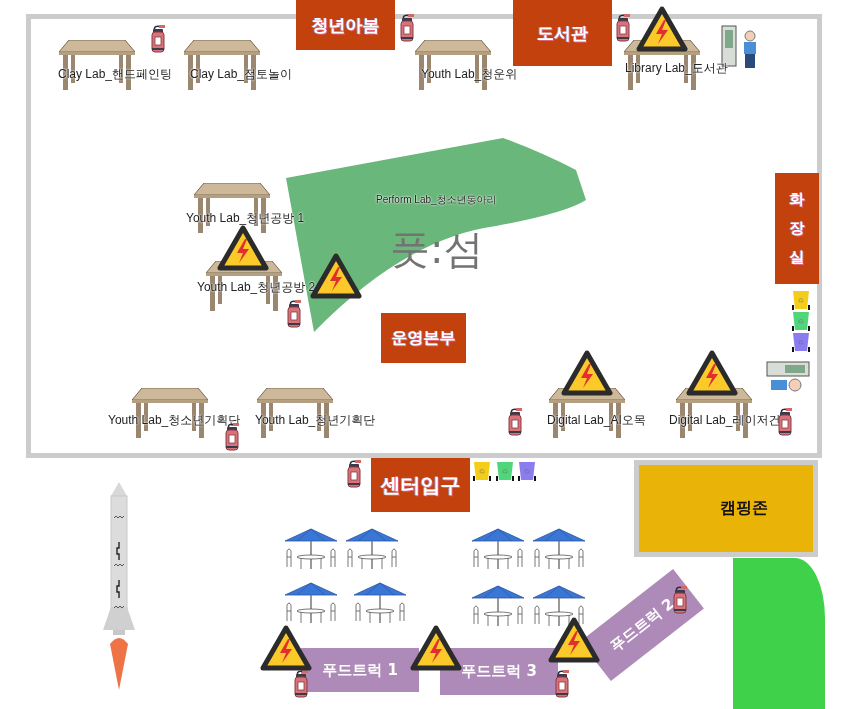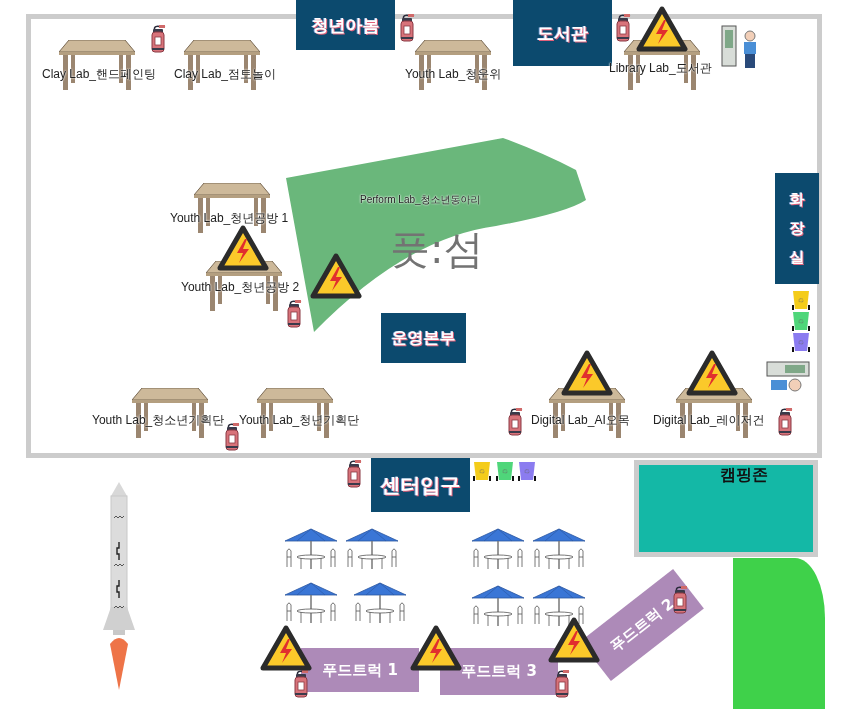--- a/index.html
+++ b/index.html
@@ -1,22 +1,22 @@
 <!DOCTYPE html>
 <html><head>
 <meta charset="utf-8">
 <style>
   * { box-sizing: border-box; margin: 0; padding: 0; }
   body { width: 842px; height: 709px; background: #ffffff; position: relative; overflow: hidden; font-family: "DejaVu Sans", sans-serif; }
   .abs { position: absolute; }
   .main-hall { position: absolute; left: 26px; top: 14px; width: 796px; height: 444px; border: 5px solid #cccccc; background: #fff; }
-  .camp { position: absolute; left: 634px; top: 460px; width: 184px; height: 97px; border: 5px solid #cccccc; background: #14b8a6; display: flex; align-items: flex-start; justify-content: center; padding-left: 36px; }
+  .camp { position: absolute; left: 634px; top: 460px; width: 184px; height: 97px; border: 5px solid #cccccc; background: #eab308; display: flex; align-items: center; justify-content: center; padding-left: 36px; }
   .camp span { font-weight: bold; font-size: 16px; color: #111; }
-  .navy { position: absolute; background: #0c4a6e; color: #fff; font-weight: bold; display: flex; align-items: center; justify-content: center; text-shadow: 1px 1px 0 #e0607a, -1px 0 0 #8ad; }
-  .label { position: absolute; font-family: "Liberation Sans", sans-serif; font-size: 12px; color: #222; white-space: nowrap; text-shadow: 0 0 2px #fff, 0 0 2px #fff; z-index: 3; }
+  .navy { position: absolute; background: #c2410c; color: #fff; font-weight: bold; display: flex; align-items: center; justify-content: center; text-shadow: 1px 1px 0 #e0607a, -1px 0 0 #8ad; }
+  .label { position: absolute; font-family: "Liberation Sans", sans-serif; font-size: 12px; color: #222; white-space: nowrap; text-shadow: 0 0 2px #fff, 0 0 2px #fff; z-index: 3; margin-left: 16px; }
   .table { position: absolute; width: 76px; height: 50px; z-index: 1; }
   .ext { position: absolute; width: 18px; height: 28px; z-index: 4; }
   .warn { position: absolute; width: 52px; height: 46px; z-index: 4; }
   .bin { position: absolute; width: 18px; height: 20px; }
   .umb { position: absolute; width: 56px; height: 44px; }
   .truck { position: absolute; background: #ad8ab8; color: #fff; font-weight: bold; font-size: 15px; display: flex; align-items: center; justify-content: center; }
   .grass { position: absolute; left: 733px; top: 558px; width: 92px; height: 151px; background: #3fd14a; border-radius: 0 30px 0 0 / 0 60px 0 0; }
   .perform { position: absolute; left: 286px; top: 138px; width: 556px; height: 200px; }
 </style>
 </head>

